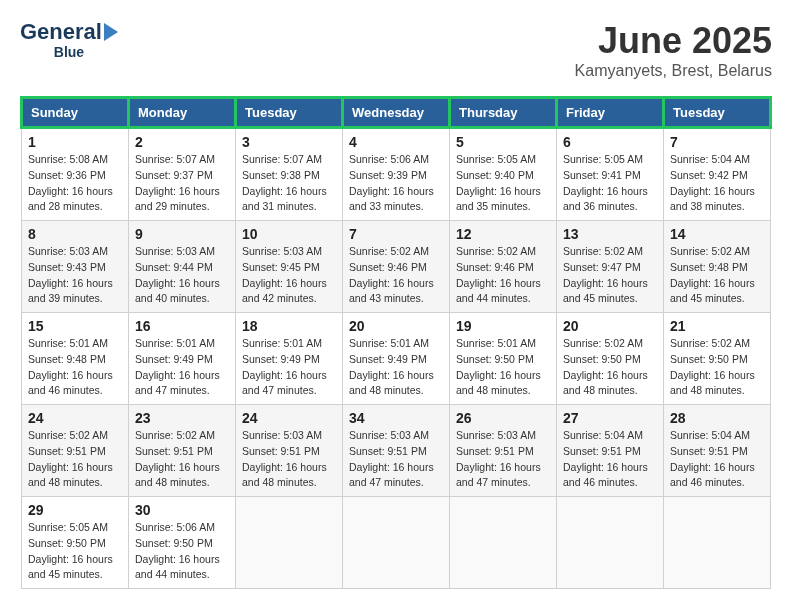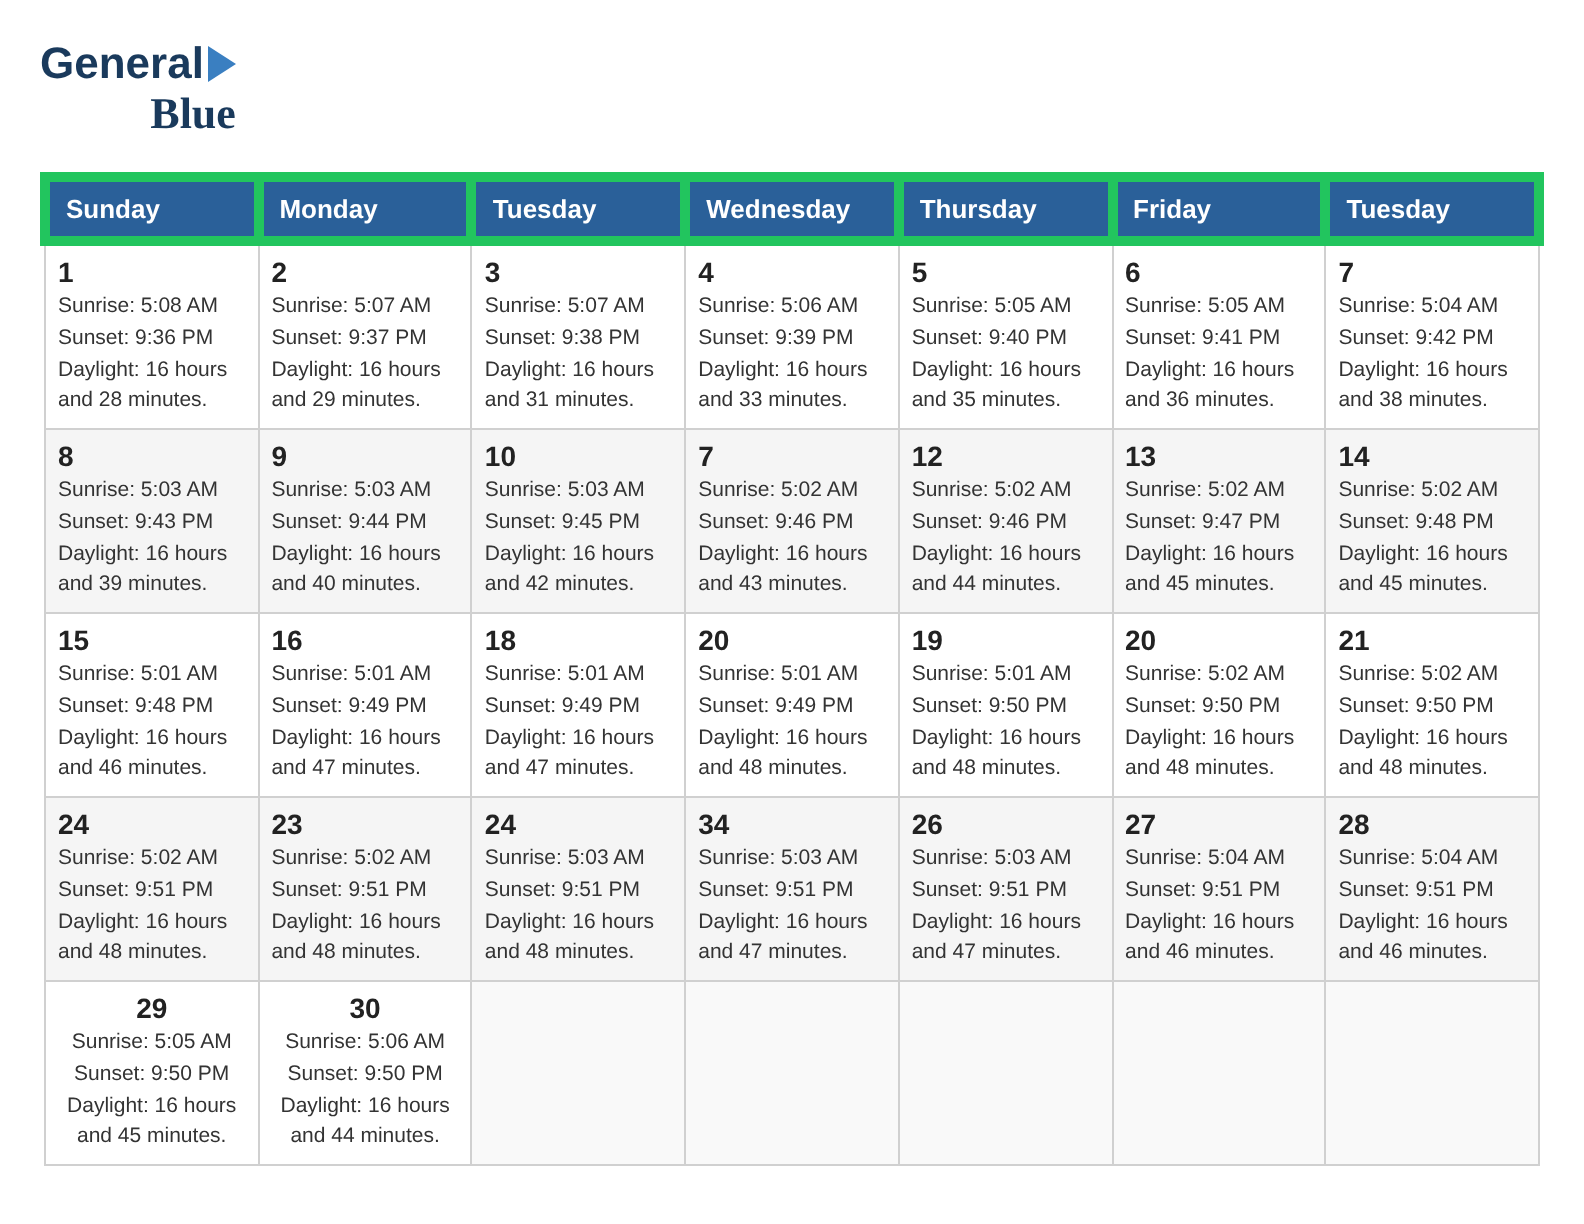--- a/index.html
+++ b/index.html
@@ -12,21 +12,21 @@
     }
     .header-section {
       display: flex;
       justify-content: space-between;
       align-items: flex-start;
       margin-bottom: 16px;
     }
     .logo {
       display: flex;
       flex-direction: column;
-      align-items: flex-end;
+      align-items: center;
     }
     .logo-text {
       font-size: 22px;
       font-weight: bold;
       color: #1a3a5c;
       line-height: 1.1;
     }
     .logo-arrow {
       width: 0;
       height: 0;
@@ -36,23 +36,22 @@
       display: inline-block;
       margin-left: 2px;
       vertical-align: middle;
     }
     .logo-row {
       display: flex;
       align-items: center;
     }
     .logo-line2 {
       color: #1a3a5c;
-      font-size: 22px;
-      font-weight: bold;
-      font-family: Liberation Serif, serif;
+      font-size: 14px;
+      font-weight: bold;
     }
     .title-section {
       text-align: right;
     }
     .month-title {
       font-size: 36px;
       font-weight: bold;
       color: #333;
     }
     .subtitle {
@@ -64,21 +63,21 @@
       border-collapse: collapse;
       font-size: 11px;
     }
     .calendar th {
       background-color: #2a6099;
       color: #fff;
       text-align: left;
       padding: 6px 8px;
       font-size: 13px;
       font-weight: bold;
-      border: 5px solid #22c55e;
+      border: 3px solid #22c55e;
     }
     .calendar td {
       vertical-align: top;
       padding: 5px 6px;
       border: 1px solid #d0d0d0;
       width: calc(100% / 7);
       min-height: 80px;
       background: #fff;
     }
     .calendar tr:nth-child(even) td {
@@ -94,33 +93,36 @@
     .day-info {
       font-size: 10.5px;
       color: #333;
       line-height: 1.5;
     }
     .empty-cell {
       background: #f9f9f9 !important;
     }
     .last-row td {
       height: 80px;
-      text-align: center;
     }
   </style>
 </head>
 <body>
 
 <div class="header-section">
   <div class="logo">
     <div class="logo-row">
       <span class="logo-text">General</span>
       <span class="logo-arrow"></span>
     </div>
     <span class="logo-line2">Blue</span>
+  </div>
+  <div class="title-section">
+    <div class="month-title">June 2025</div>
+    <div class="subtitle">Kamyanyets, Brest, Belarus</div>
   </div>
 </div>
 
 <table class="calendar">
   <thead>
     <tr>
     <th>Sunday</th>
         <th>Monday</th>
         <th>Tuesday</th>
         <th>Wednesday</th>

